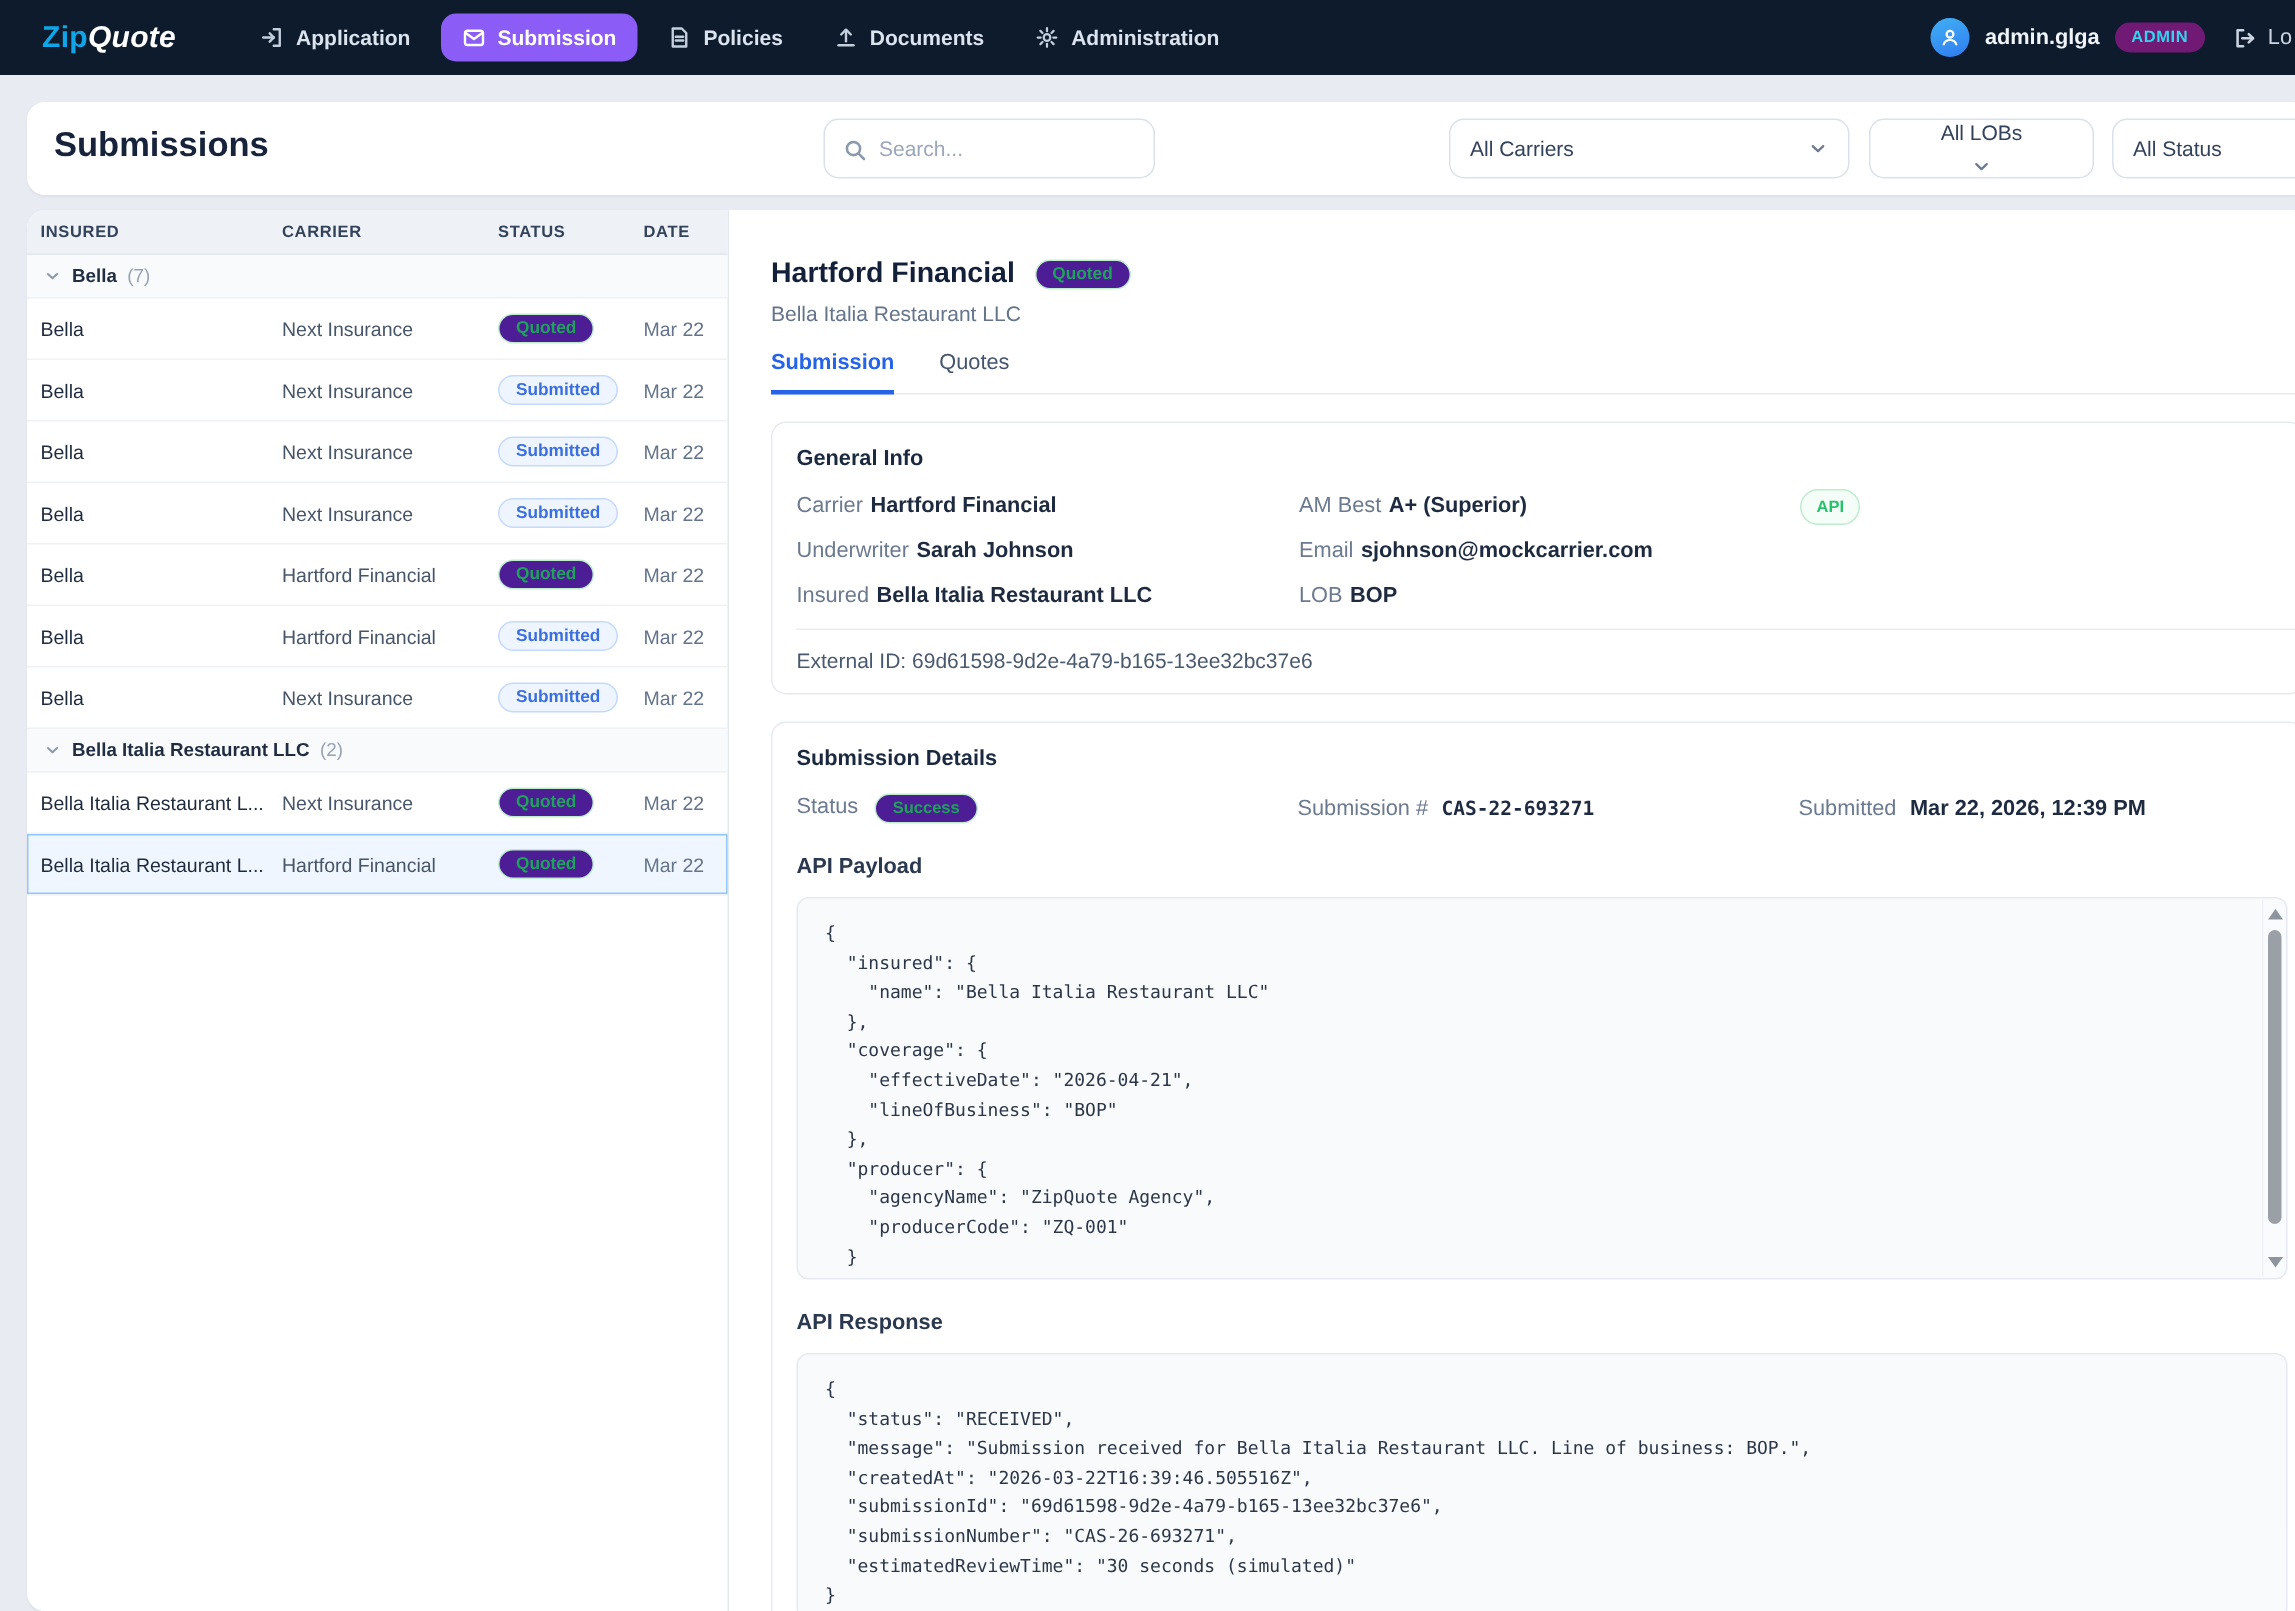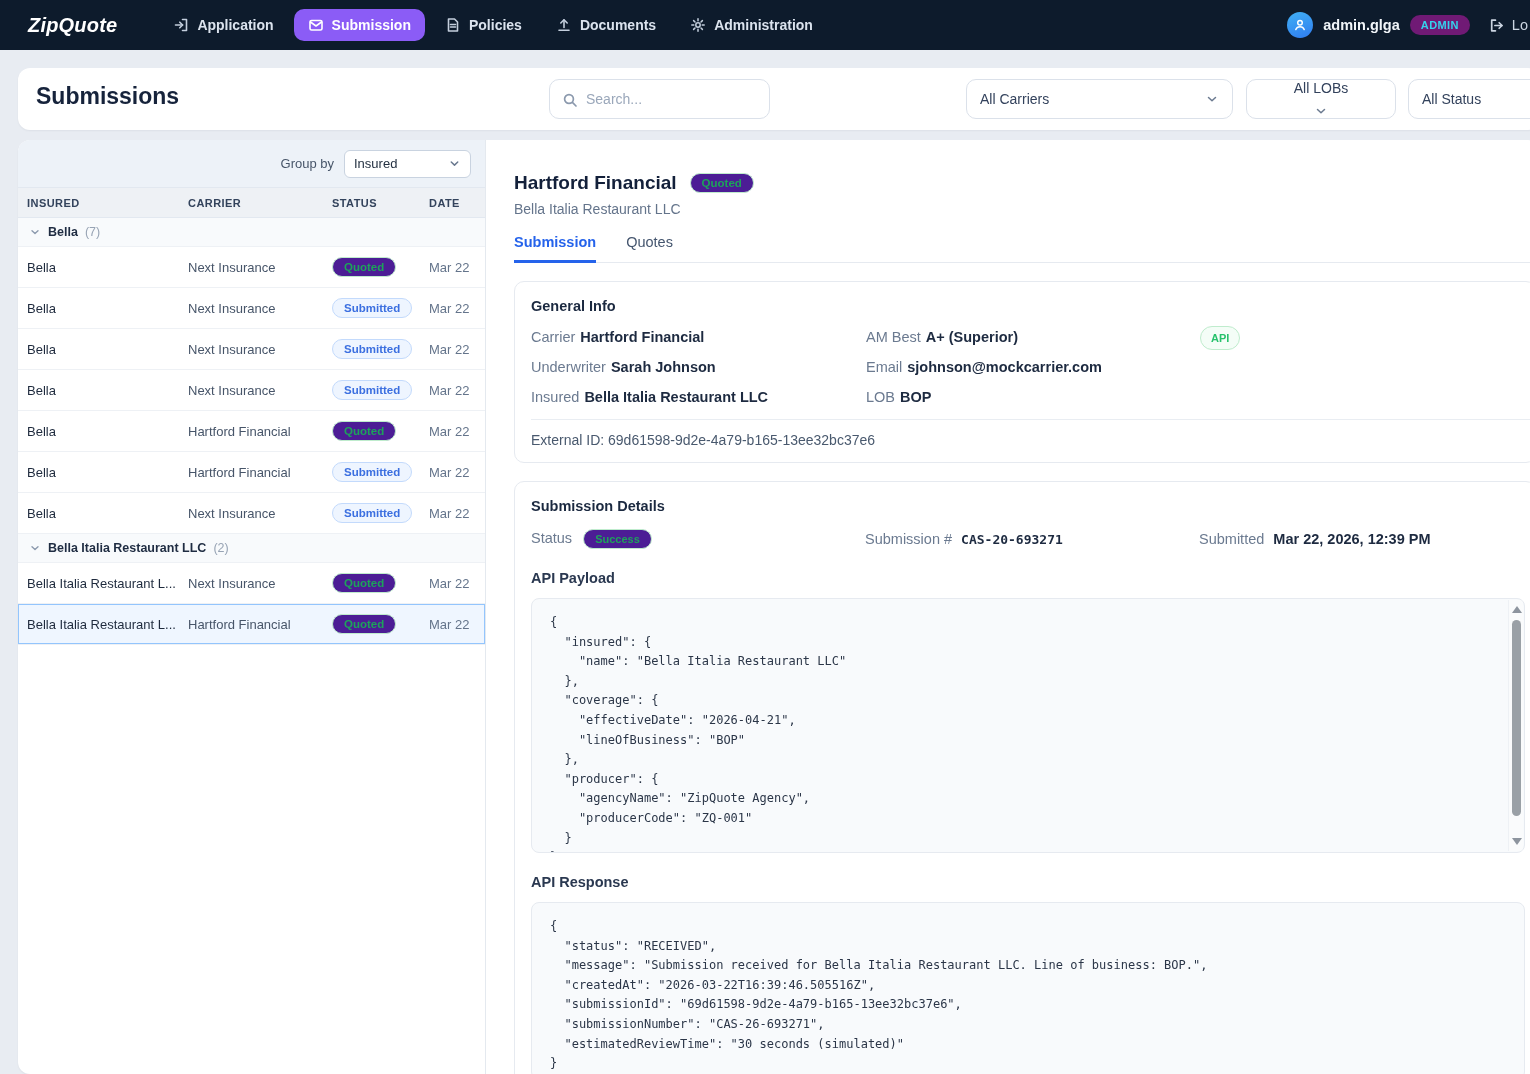--- a/index.html
+++ b/index.html
@@ -4,21 +4,21 @@
 <title>ZipQuote</title>
 <style>
   * { margin:0; padding:0; box-sizing:border-box; }
   html,body { width:1530px; height:1074px; overflow:hidden; }
   body { position:relative; background:#e8ecf2; font-family:"Liberation Sans",sans-serif; color:#1e2a3d; }
   svg { display:block; }
 
   
   .nav { position:absolute; top:0; left:0; width:1530px; height:50px; background:#0d1b2c; display:flex; align-items:center; }
   .logo { margin-left:28px; font-size:20px; font-weight:800; letter-spacing:.2px; white-space:nowrap; }
-  .logo .zip { color:#ffffff;font-style:italic; } .logo .quote { color:#ffffff;font-style:italic; }
+  .logo .zip { color:#0ea5e9; } .logo .quote { color:#ffffff;font-style:italic; }
   .nav-items { display:flex; align-items:center; gap:6px; margin-left:42px; }
   .nav-item { display:flex; align-items:center; gap:8px; padding:8px 14px; border-radius:10px; color:#dbe3ee; font-size:14px; font-weight:600; cursor:pointer; white-space:nowrap; }
   .nav-item .nicon { color:#c4cfdd; }
   .nav-item.active { background:#8b5cf6; color:#ffffff; }
   .nav-item.active .nicon { color:#ffffff; }
   .nav-right { margin-left:auto; display:flex; align-items:center; gap:10px; padding-right:2px; }
   .avatar { width:26px; height:26px; border-radius:50%; background:linear-gradient(160deg,#41b0f4,#2f7cf0); display:flex; align-items:center; justify-content:center; color:#fff; flex:none; }
   .user-name { color:#f1f5f9; font-size:14.5px; font-weight:700; }
   .role-badge { background:#701a75; color:#35d3ee; font-size:11px; font-weight:800; letter-spacing:.4px; padding:4px 11px; border-radius:999px; }
   .logout { display:flex; align-items:center; gap:7px; color:#cbd5e1; font-size:14.5px; margin-left:8px; white-space:nowrap; cursor:pointer; }
@@ -203,31 +203,20 @@
   </div>
   <div class="filter f-status">
     <span>All Status</span>
 
   </div>
 </div>
 
 <div class="main">
 
   <div class="list-panel">
-    <div class="groupbar">
-      <span class="glabel">Group by</span>
-      <div class="gselect">
-        <span>Insured</span>
-        <span style="color:#6b7a90">
-            <svg width="13" height="13" viewBox="0 0 16 16" fill="none" stroke="currentColor" stroke-width="1.8" stroke-linecap="round" stroke-linejoin="round">
-              <path d="M4 6.2 8 10l4-3.8"></path>
-            </svg>
-          </span>
-      </div>
-    </div>
     <div class="thead">
       <span>INSURED</span>
       <span>CARRIER</span>
       <span>STATUS</span>
       <span>DATE</span>
     </div>
 
     <div class="group-row">
       <span class="gchev">
           <svg width="12" height="12" viewBox="0 0 16 16" fill="none" stroke="currentColor" stroke-width="1.8" stroke-linecap="round" stroke-linejoin="round">
@@ -341,21 +330,21 @@
     <div class="card sd">
       <div class="card-h">Submission Details</div>
 
       <div class="sd-meta">
         <div class="field sd-c1">
           <span class="lbl">Status</span>
           <span class="badge green" style="margin-left:7px; font-size:11px;">Success</span>
         </div>
         <div class="field sd-c2">
           <span class="lbl">Submission #</span>
-          <span class="val mono">CAS-20-693271</span>
+          <span class="val mono">CAS-22-693271</span>
         </div>
         <div class="field">
           <span class="lbl">Submitted</span>
           <span class="val">Mar 22, 2026, 12:39 PM</span>
         </div>
       </div>
 
       <div class="sect-label">API Payload</div>
       <div class="code payload">
         <span class="code-text">{

